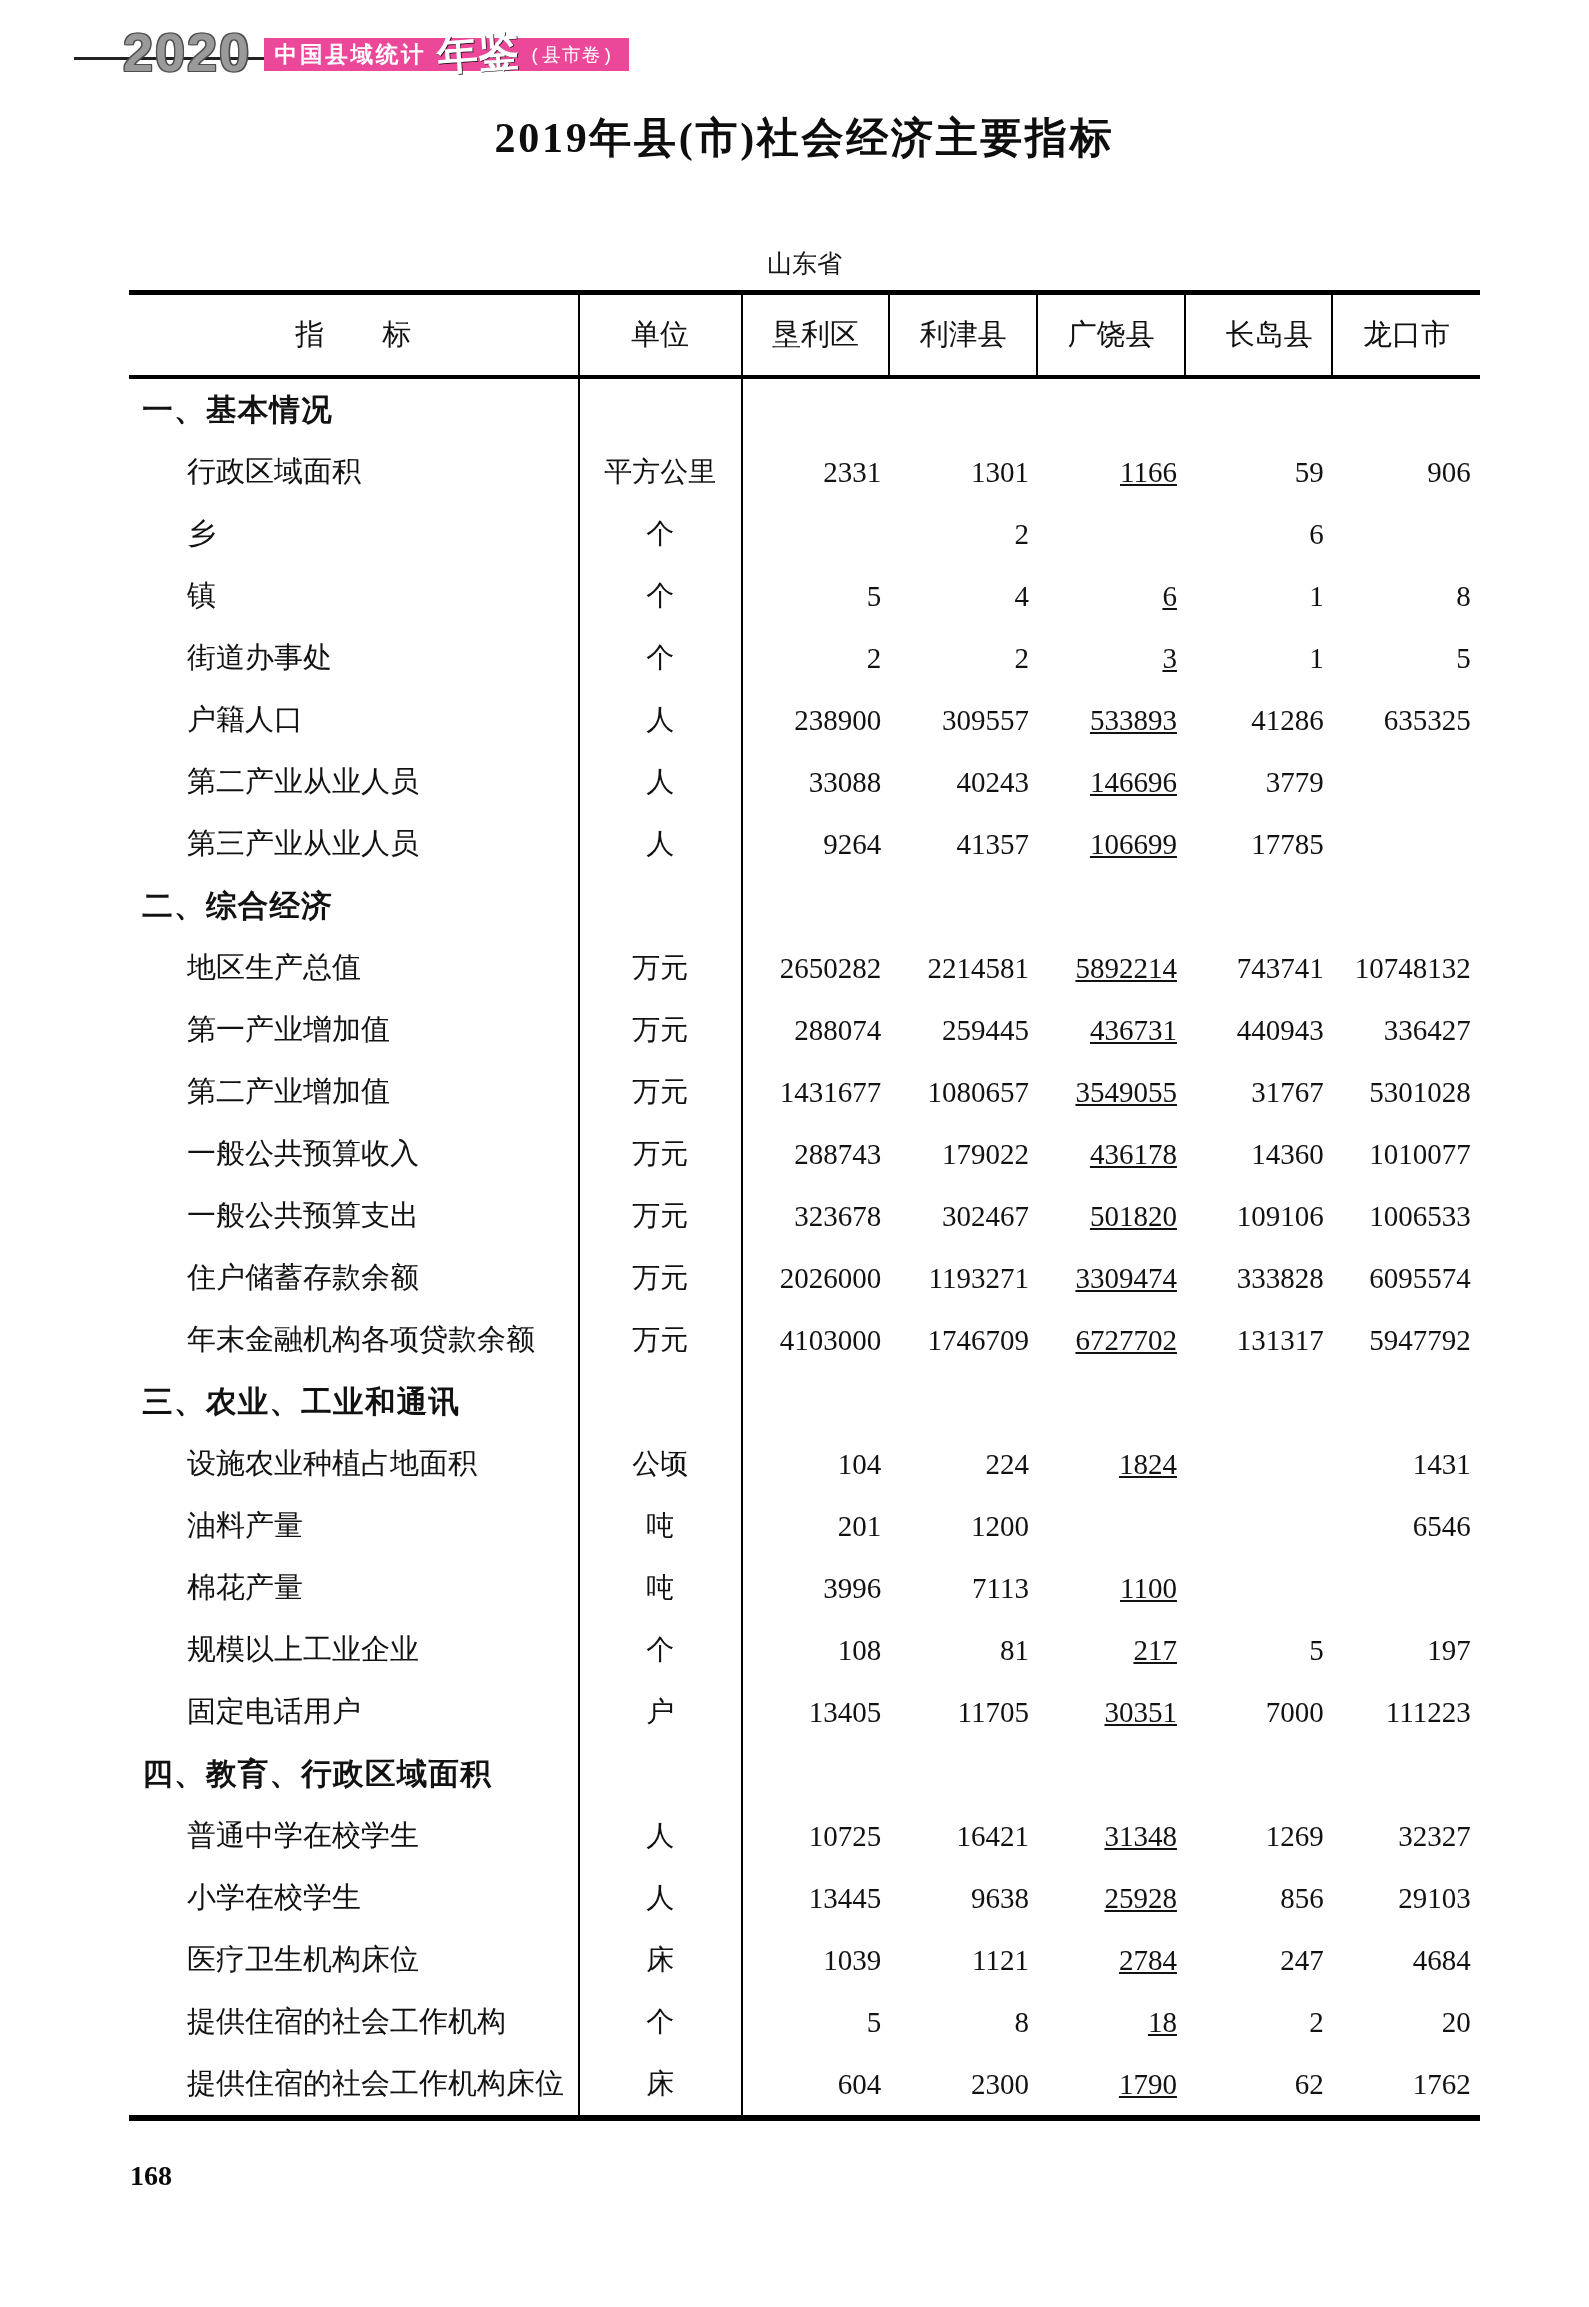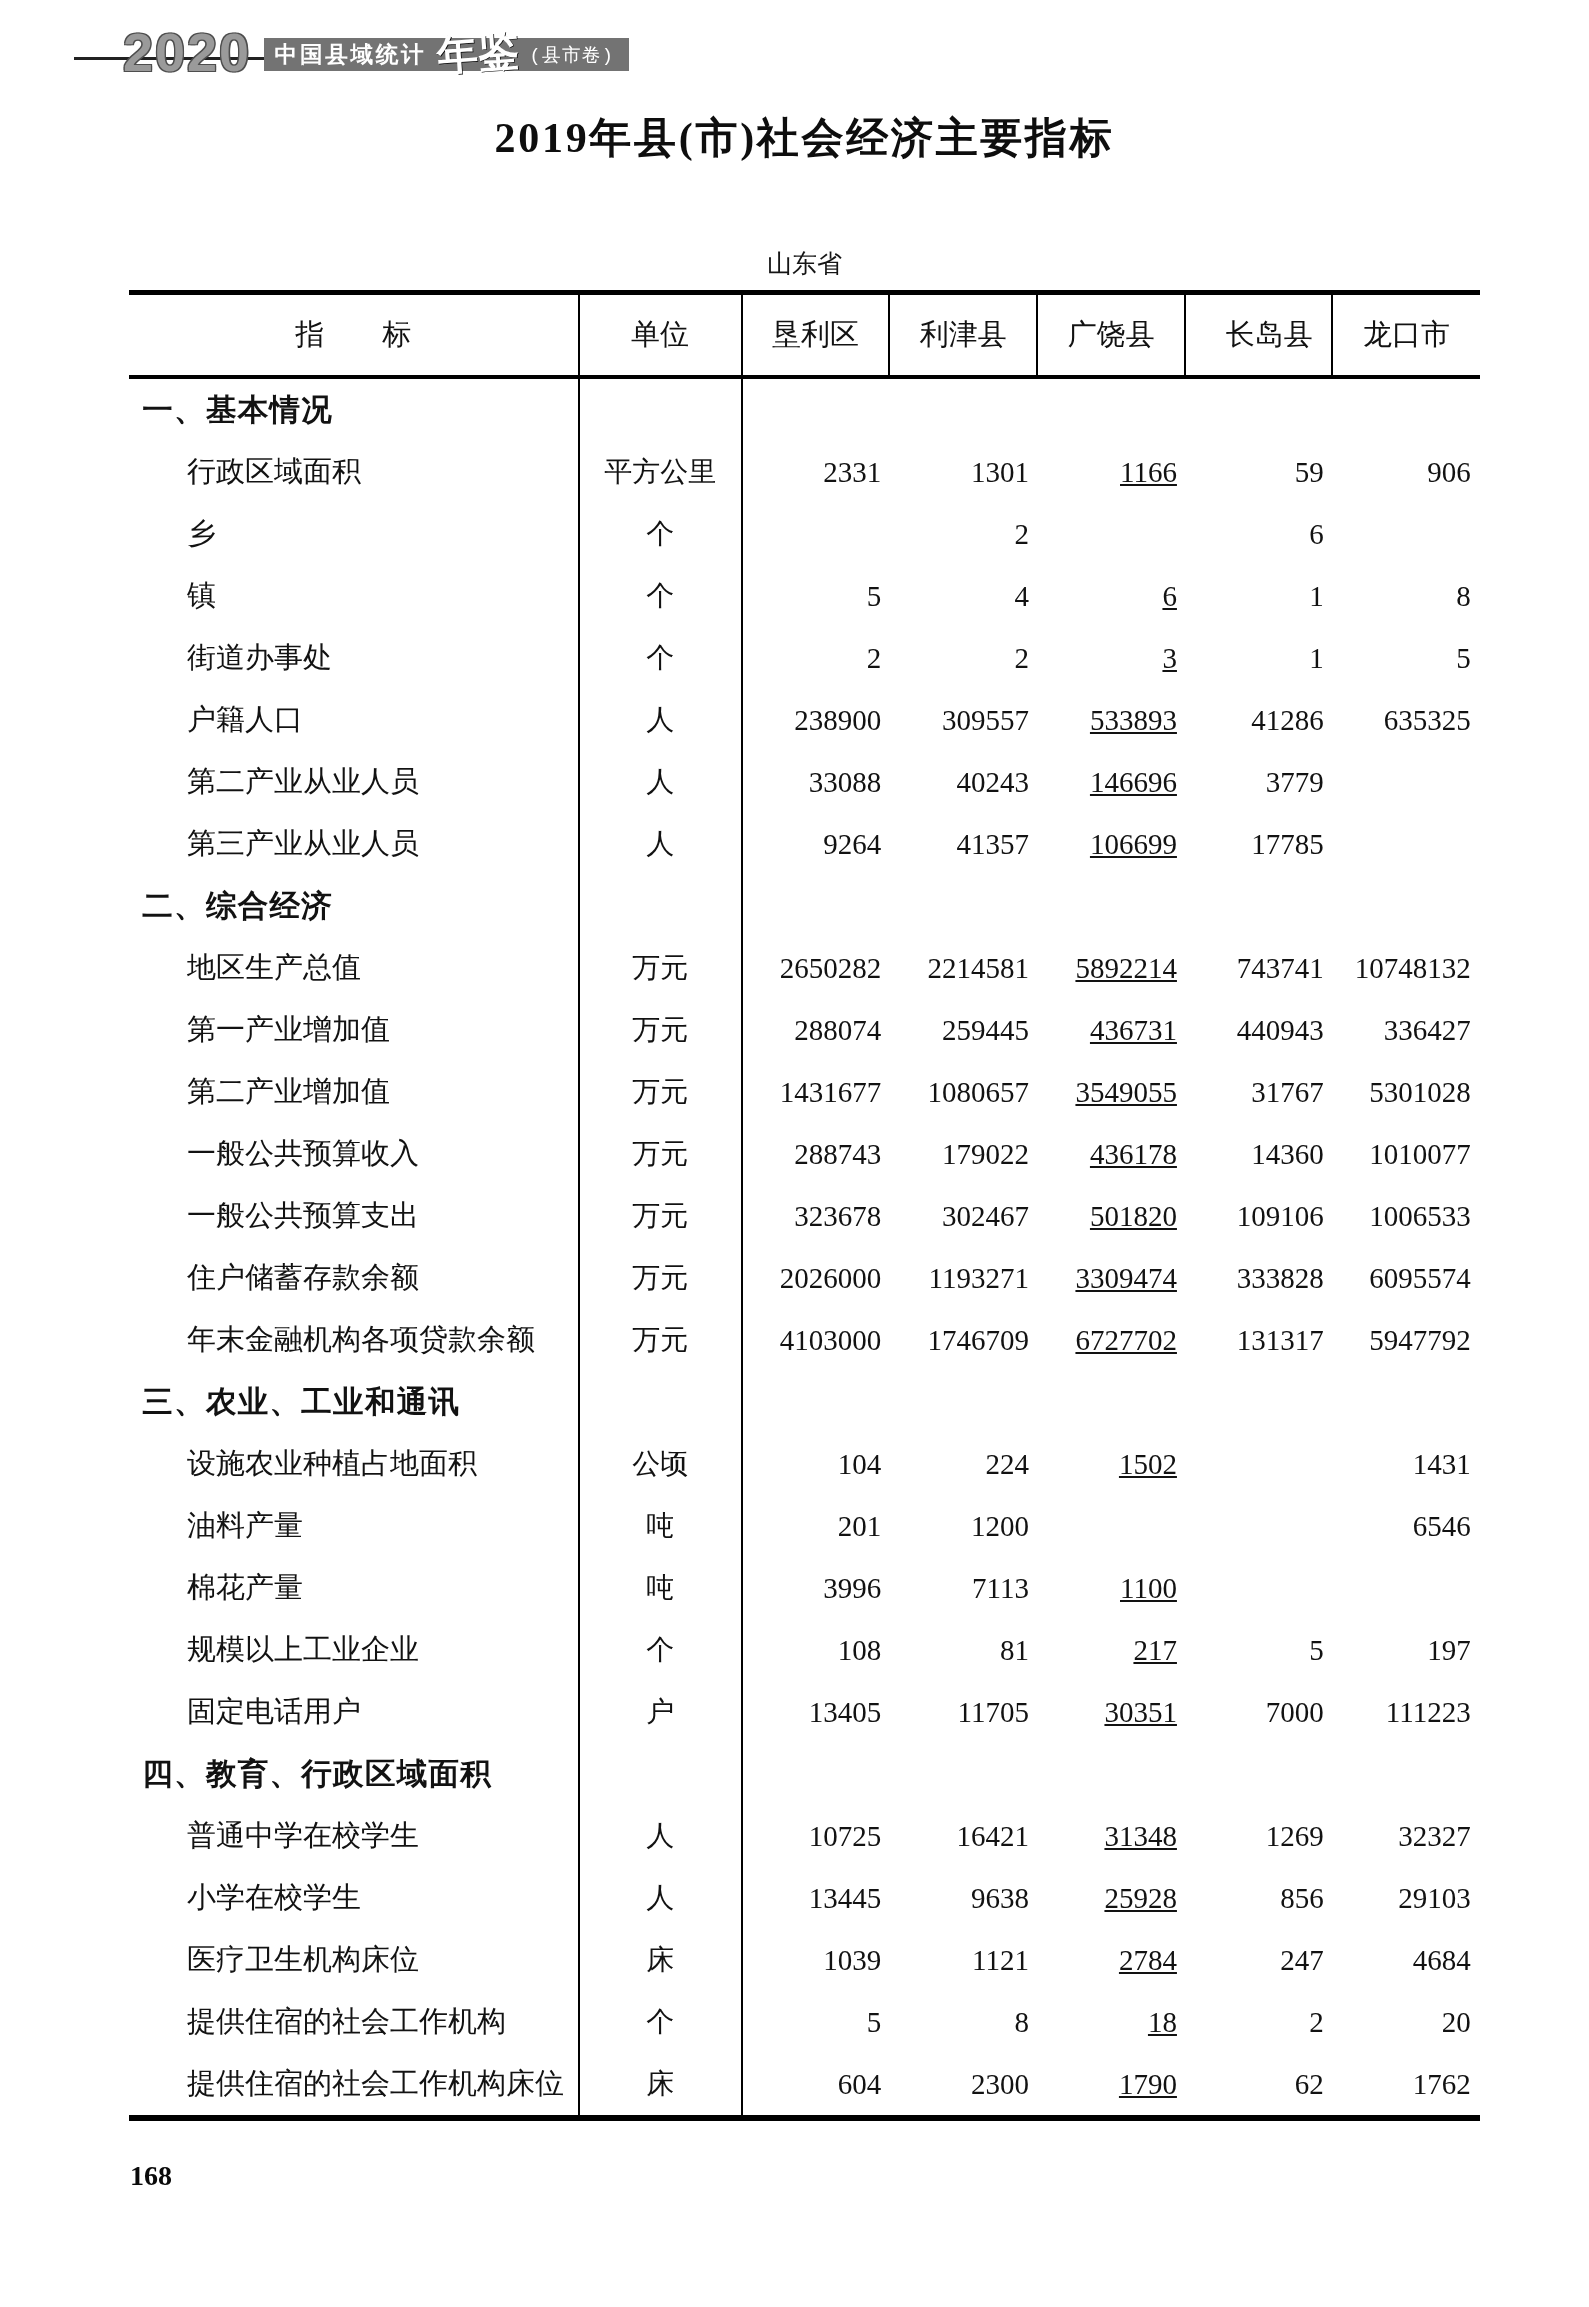--- a/index.html
+++ b/index.html
@@ -20,21 +20,21 @@
   }
   .banner-year {
     position:absolute; left:123px; top:25px;
     font-family:"Liberation Sans","DejaVu Sans",sans-serif;
     font-size:54px; font-weight:bold; line-height:1; letter-spacing:2px;
     color:#9a9a9a;
     text-shadow: 1.3px 1.3px 0 #4e4e4e, -1.3px -1.3px 0 #4e4e4e, 1.3px -1.3px 0 #4e4e4e, -1.3px 1.3px 0 #4e4e4e;
   }
   .banner-black {
     position:absolute; left:264px; top:38px; height:33px;
-    background:#737373;
+    background:#ec4899;
     display:flex; align-items:center;
     padding:0 14.6px 0 10.6px; gap:9.3px;
   }
   .banner-series {
     color:#fff; font-family:"Liberation Sans","DejaVu Sans",sans-serif;
     font-size:22.6px; font-weight:bold; letter-spacing:2.7px; white-space:nowrap;
   }
   .banner-logo {
     color:#fff; font-size:41px; font-weight:900; line-height:0.9;
     font-family:"Liberation Serif","DejaVu Serif",serif;
@@ -294,21 +294,21 @@
         <div class="cell c-val c-v1"></div>
         <div class="cell c-val c-v2"></div>
         <div class="cell c-val c-v3"></div>
         <div class="cell c-val c-v4"></div>
       </div>
       <div class="trow data">
         <div class="cell c-label">设施农业种植占地面积</div>
         <div class="cell c-unit">公顷</div>
         <div class="cell c-val c-v0">104</div>
         <div class="cell c-val c-v1">224</div>
-        <div class="cell c-val c-v2">1502</div>
+        <div class="cell c-val c-v2">1824</div>
         <div class="cell c-val c-v3"></div>
         <div class="cell c-val c-v4">1431</div>
       </div>
       <div class="trow data">
         <div class="cell c-label">油料产量</div>
         <div class="cell c-unit">吨</div>
         <div class="cell c-val c-v0">201</div>
         <div class="cell c-val c-v1">1200</div>
         <div class="cell c-val c-v2"></div>
         <div class="cell c-val c-v3"></div>

